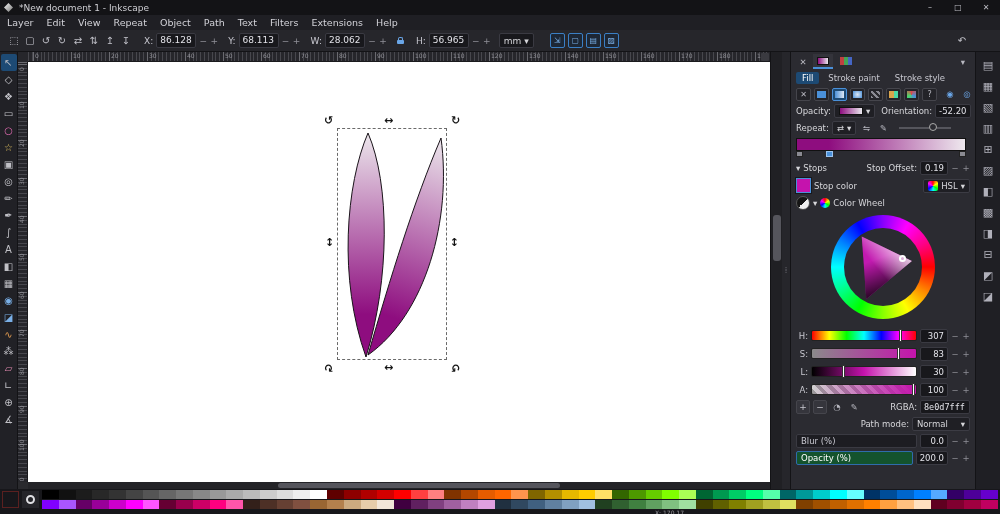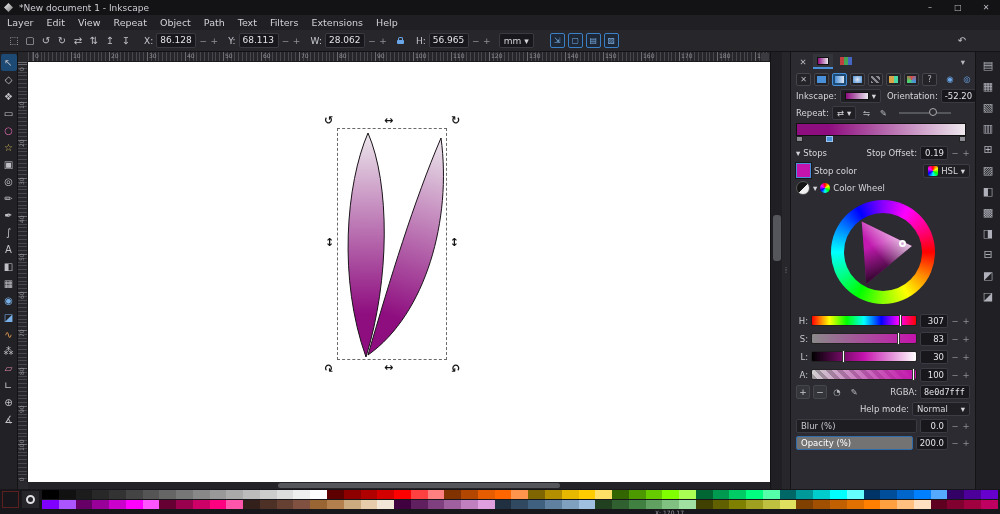--- a/index.html
+++ b/index.html
@@ -99,21 +99,21 @@
   .slabel{width:12px;text-align:right;color:#c8c8d0;flex:none}
   .strack{flex:1;height:11px;position:relative;border:1px solid #222;border-radius:2px}
   .strack.h{background:linear-gradient(to right,#f00,#ff0,#0f0,#0ff,#00f,#f0f,#f00)}
   .strack.s{background:linear-gradient(to right,#8a8a8a,#c513ad)}
   .strack.l{background:linear-gradient(to right,#000,#c513ad 50%,#fff)}
   .strack.a{background-image:linear-gradient(to right,rgba(197,19,173,0),#c513ad),repeating-linear-gradient(45deg,#9a9a9a 0 4px,#d0d0d0 4px 8px)}
   .scursor{position:absolute;top:-2px;width:3px;height:13px;background:#fff;border:1px solid #333}
   .sq-btn{width:14px;height:14px;background:#35353c;border:1px solid #45454c;border-radius:2px;color:#c8c8d0;display:flex;align-items:center;justify-content:center;font-size:9px;flex:none}
   .rgba-val{font-family:"DejaVu Sans Mono",monospace;min-width:50px;text-align:left}
   .bar-row{flex:1;height:14px;background:#1d1d22;border:1px solid #3a3a42;border-radius:2px;display:flex;align-items:center;padding:0 4px;color:#c8c8d0}
-  .bar-row.opacity{background:#737373;color:#fff;border-color:#2f6cab}
+  .bar-row.opacity{background:#14532d;color:#fff;border-color:#2f6cab}
   
   .rail{width:25px;background:#1f1f24;border-left:1px solid #131316;display:flex;flex-direction:column;align-items:center;gap:5px;padding-top:5px}
   .rail-icon{width:16px;height:16px;display:flex;align-items:center;justify-content:center;color:#b0b0ba;font-size:11px}
   
   .palette-bar{height:20px;background:#17171b;display:flex;align-items:center;gap:3px;padding:0 2px}
   .cur-swatch{width:17px;height:17px;border:1px solid #5a2020;flex:none}
   .none-box{width:17px;height:17px;background:#25252a;display:flex;align-items:center;justify-content:center;flex:none}
   .none-circle{width:9px;height:9px;border:2px solid #e0e0e4;border-radius:50%}
   .pal-rows{flex:1;display:flex;flex-direction:column;gap:1px;height:19px}
   .pal-row{display:flex;flex:1}
@@ -372,20 +372,26 @@
       <span class="ptabicon active">
           <span class="grad-mini small"></span>
         </span>
       <span class="ptabicon">
           <span class="sw-mini"></span>
         </span>
       <span class="spacer"></span>
       <span class="picon">▾</span>
     </div>
 
+    <div class="prow">
+
+    <span class="ptab active">Fill</span>
+        <span class="ptab">Stroke paint</span>
+        <span class="ptab">Stroke style</span>
+      </div>
 
     <div class="prow">
       <span class="paint-btn">✕</span>
       <span class="paint-btn">
           <span class="pb-fill pb-flat"></span>
         </span>
       <span class="paint-btn active">
           <span class="pb-fill pb-lin"></span>
         </span>
       <span class="paint-btn">
@@ -400,21 +406,21 @@
       <span class="paint-btn">
           <span class="pb-fill pb-mesh"></span>
         </span>
       <span class="paint-btn">?</span>
       <span class="spacer"></span>
       <span class="picon blue">◉</span>
       <span class="picon blue">◎</span>
     </div>
 
     <div class="prow">
-      <span>Inkscape:</span>
+      <span>Opacity:</span>
       <span class="dd">
         <span class="grad-mini"></span>
           <span>▾</span>
       </span>
       <span class="spacer"></span>
       <span>Orientation:</span>
       <span class="val">-52.20</span>
 
     </div>
 
@@ -516,21 +522,21 @@
       <span class="sq-btn">−</span>
       <span class="picon">◔</span>
       <span class="picon">✎</span>
       <span class="spacer"></span>
       <span>RGBA:</span>
       <span class="val rgba-val">8e0d7fff</span>
     </div>
 
     <div class="prow">
       <span class="spacer"></span>
-      <span>Help mode:</span>
+      <span>Path mode:</span>
       <span class="dd" style="min-width:58px">
         <span>Normal</span>
         <span class="spacer"></span>
         <span>▾</span>
       </span>
     </div>
 
     <div class="prow">
       <span class="bar-row">
         <span>Blur (%)</span>

